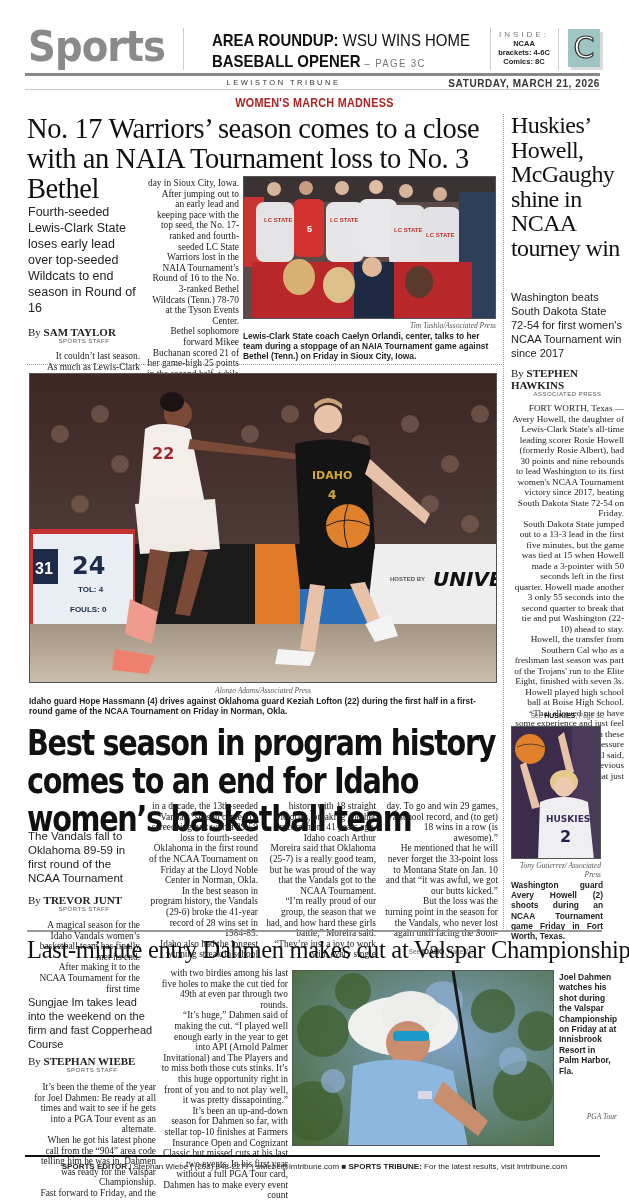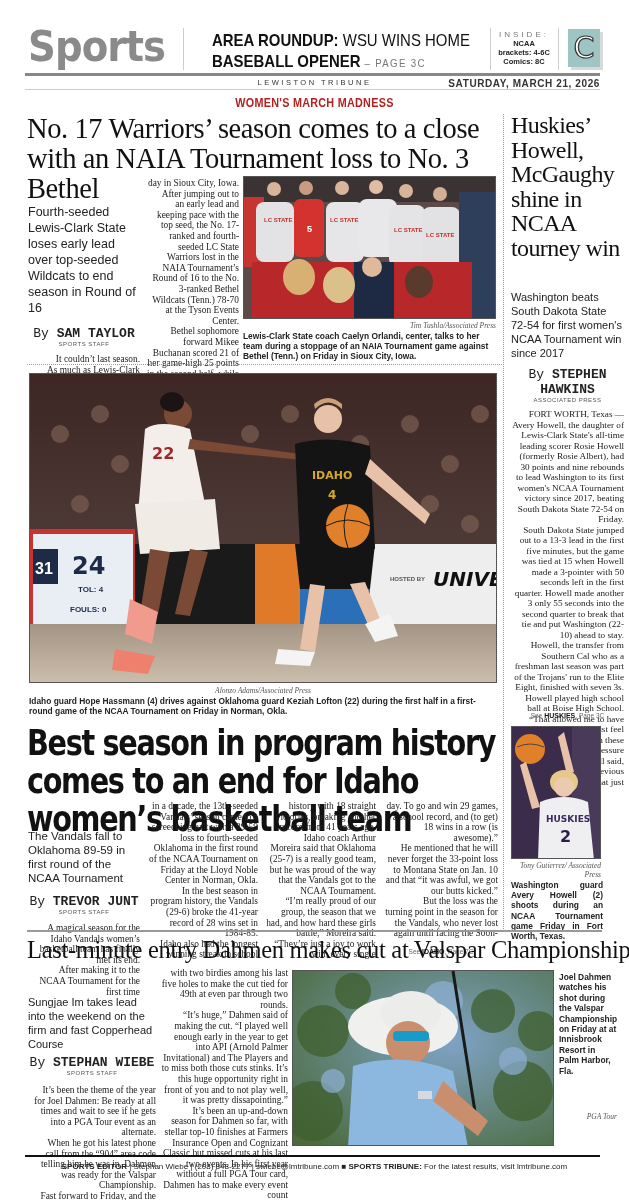--- a/index.html
+++ b/index.html
@@ -14,30 +14,30 @@
   .mast-promo { left: 212px; top: 30px; width: 320px; font-family: "Liberation Sans", sans-serif; font-weight: 700; font-size: 17px; line-height: 21px; color: #111; transform: scaleX(0.88); transform-origin: left; }
   .mast-promo .normal { font-weight: 400; }
   .mast-promo .page { font-size: 11px; font-weight: 400; color: #777; letter-spacing: 1.5px; }
   .mast-div2 { left: 490px; top: 28px; width: 1px; height: 42px; background: #ccc; }
   .inside { left: 494px; top: 30px; width: 60px; text-align: center; font-family: "Liberation Sans", sans-serif; }
   .inside .lbl { font-size: 8px; letter-spacing: 3px; color: #777; }
   .inside .itm { font-size: 7.5px; font-weight: 700; line-height: 9px; color: #222; }
   .mast-div3 { left: 558px; top: 28px; width: 1px; height: 42px; background: #ccc; }
   .section-badge { left: 568px; top: 29px; width: 32px; height: 38px; background: #9fc4c4; box-shadow: 3px 3px 0 #d9d9d9; text-align: center; font-family: "DejaVu Sans", sans-serif; font-size: 30px; line-height: 38px; color: #fff; -webkit-text-stroke: 1.2px #333; }
   .rule-top { left: 25px; top: 73px; width: 575px; height: 3px; background: #888; }
-  .paper-name { left: 0; width: 629px; top: 78px; text-align: center; font-family: "Liberation Sans", sans-serif; font-size: 7.5px; letter-spacing: 2.5px; color: #333; }
+  .paper-name { left: 0; width: 567px; top: 78px; text-align: center; font-family: "Liberation Sans", sans-serif; font-size: 7.5px; letter-spacing: 2.5px; color: #333; }
   .date { right: 29px; top: 78px; font-family: "Liberation Sans", sans-serif; font-size: 10px; font-weight: 700; letter-spacing: 0.6px; color: #333; }
   .rule-thin { left: 25px; top: 89px; width: 575px; height: 1px; background: #ccc; }
 
   .kicker { left: 0; width: 629px; top: 96px; text-align: center; font-family: "Liberation Sans", sans-serif; font-weight: 700; font-size: 12px; color: #b22222; letter-spacing: 0.3px; transform: scaleX(0.9); }
 
   
   .hl1 { left: 27px; top: 114px; width: 475px; font-family: "Liberation Serif", serif; font-size: 28.5px; line-height: 30px; color: #111; letter-spacing: -0.4px; }
   .deck { font-family: "Liberation Sans", sans-serif; font-size: 12.5px; line-height: 16px; color: #222; margin-top: 28px; }
-  .byline { text-align: center; font-family: Liberation Mono, monospace; font-size: 13px; font-weight: 700; color: #222; }
+  .byline { text-align: left; font-family: Liberation Serif, serif; font-size: 11px; font-weight: 700; color: #222; }
   .byline .by { font-weight: 400; }
   .staff { text-align: center; font-family: "Liberation Sans", sans-serif; font-size: 6px; letter-spacing: 0.5px; color: #555; }
   .body { font-family: "Liberation Serif", serif; font-size: 9.4px; line-height: 10.6px; color: #222; text-align: right; }
   .body p { text-indent: 10px; }
   .body p.noind { text-indent: 0; }
   .jump { text-align: center; font-family: "Liberation Sans", sans-serif; font-size: 6.5px; color: #666; }
   .jump b { color: #111; font-size: 7px; }
   .credit { text-align: right; font-family: "Liberation Serif", serif; font-style: italic; font-size: 7.5px; color: #555; }
   .caption { font-family: "Liberation Sans", sans-serif; font-weight: 700; font-size: 8.4px; line-height: 10.2px; color: #222; }
   .dotv { border-left: 1px dotted #999; }

